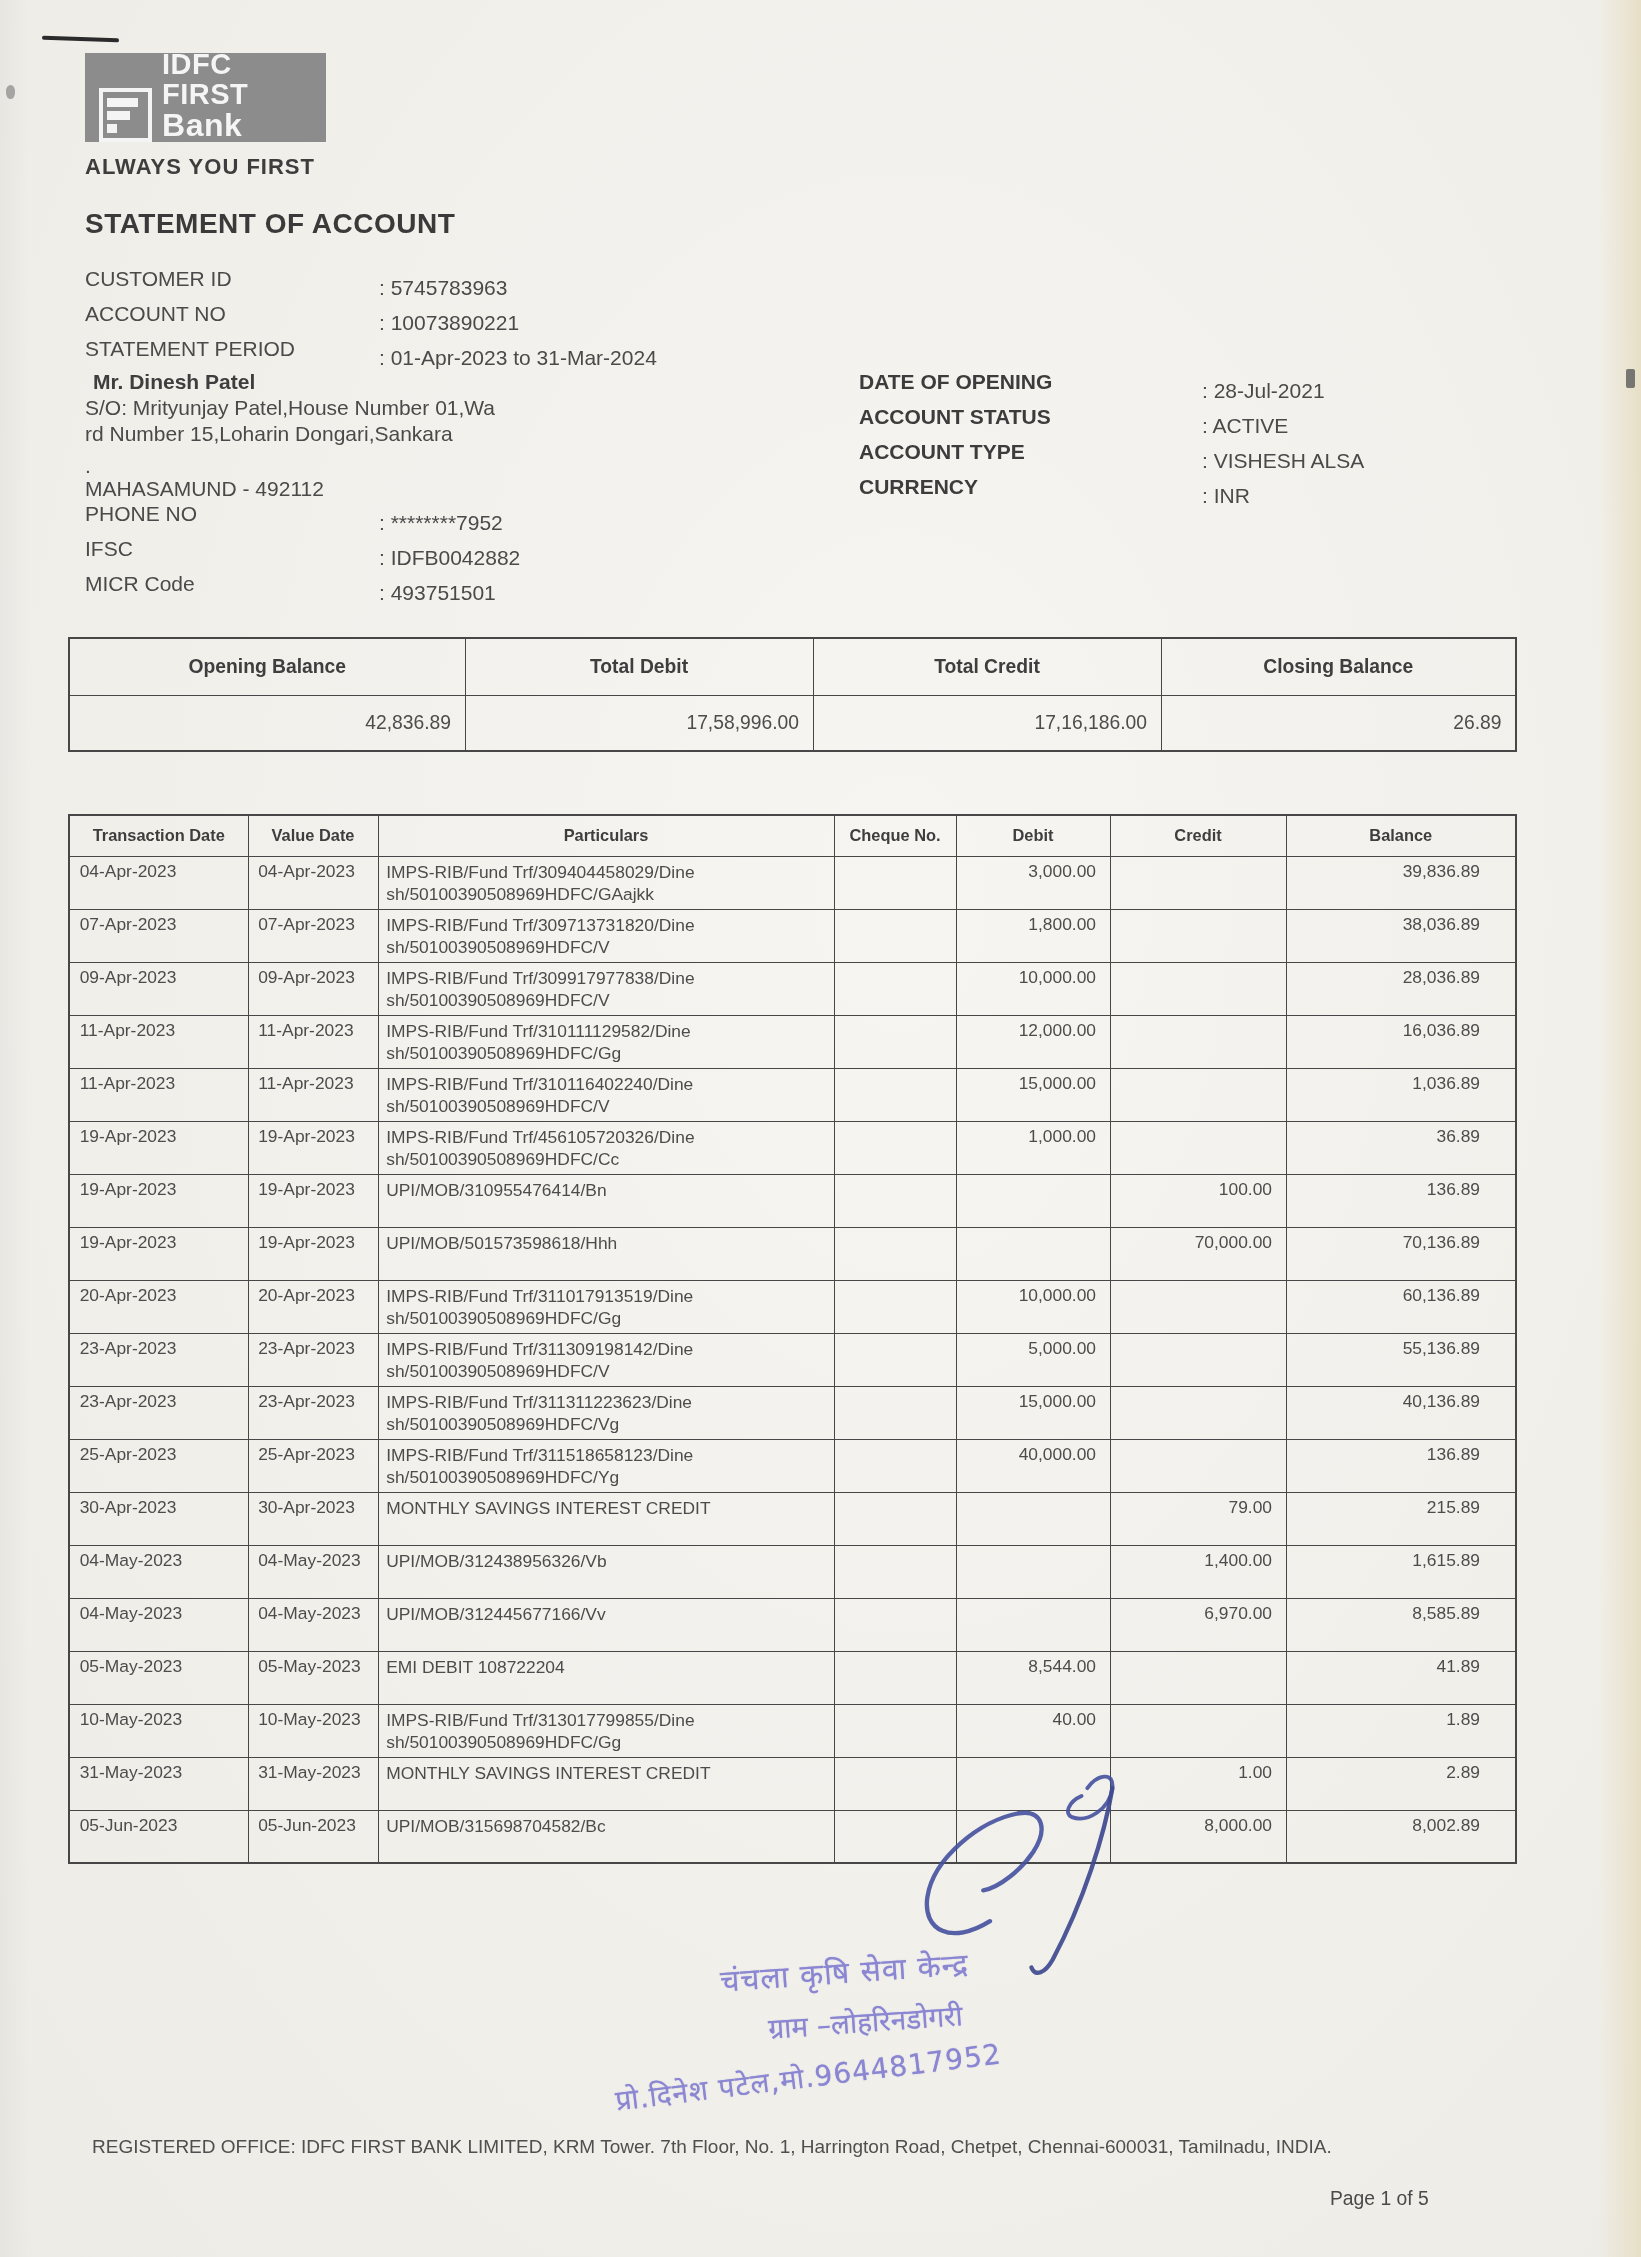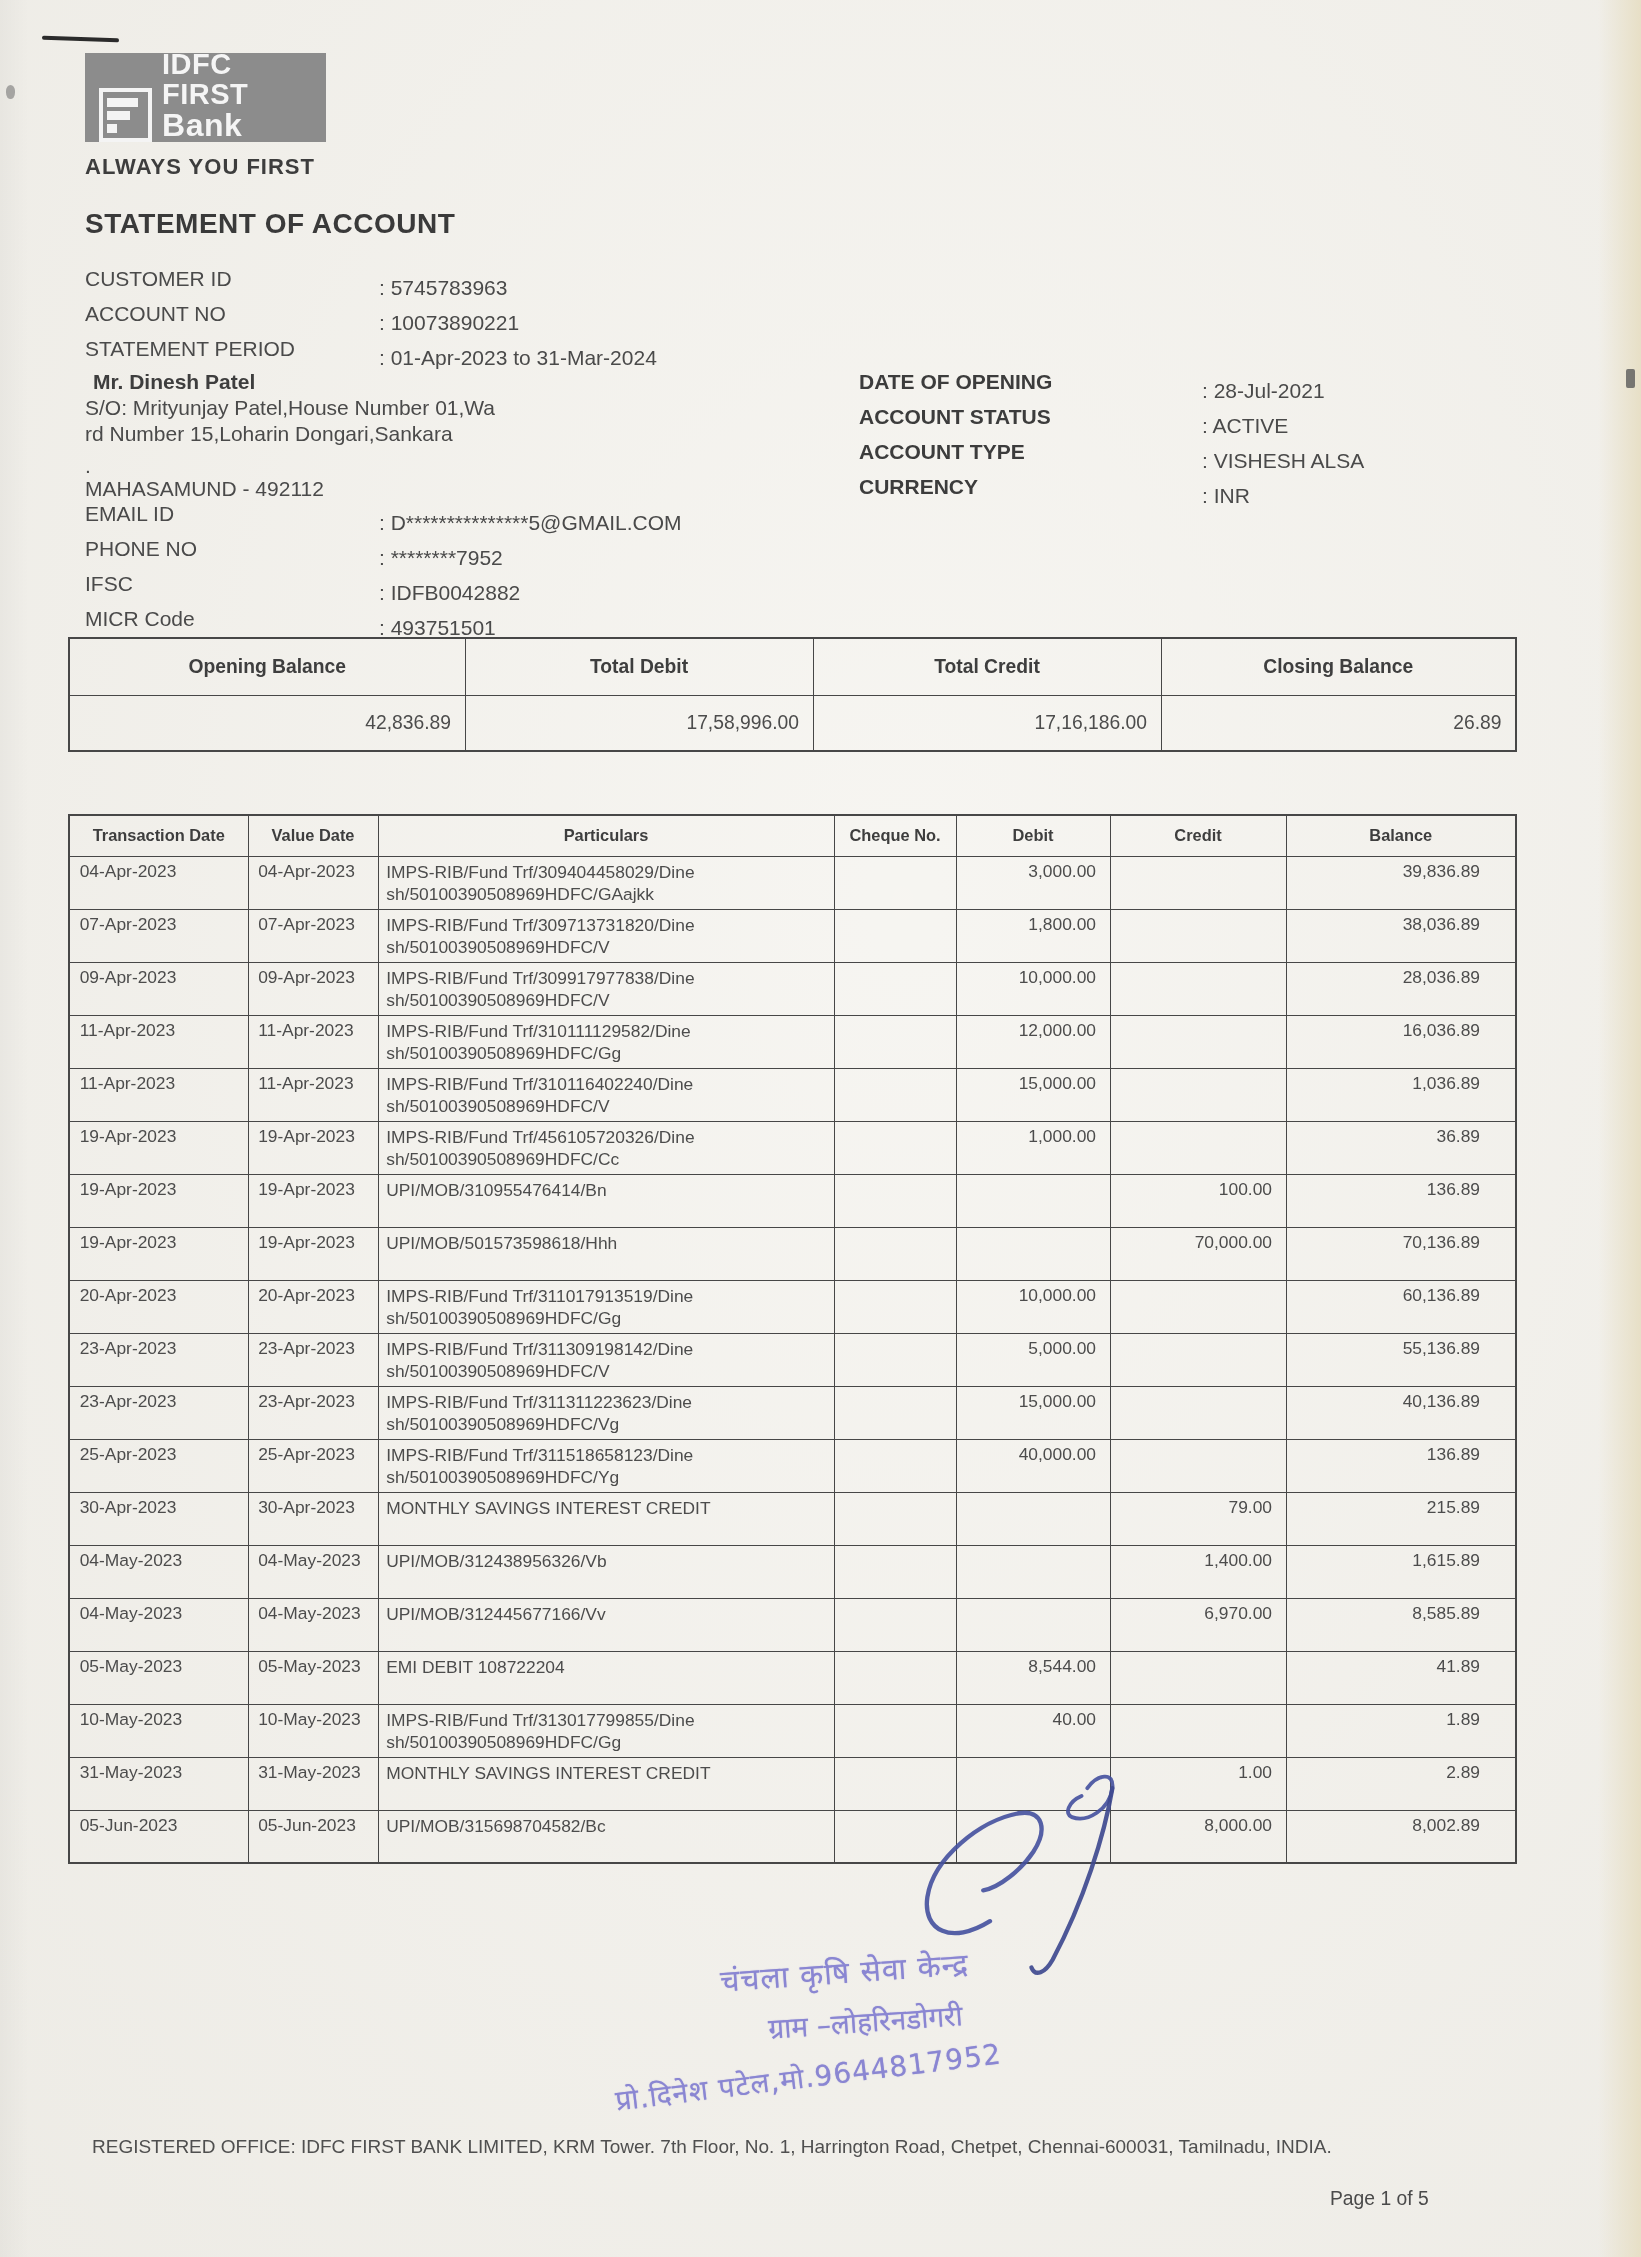--- a/index.html
+++ b/index.html
@@ -117,24 +117,20 @@
 
   <div class="addr-block">
     <div class="name">Mr. Dinesh  Patel</div>
     <div>S/O: Mrityunjay Patel,House Number 01,Wa</div>
     <div>rd Number 15,Loharin Dongari,Sankara</div>
     <div class="dot">.</div>
     <div>MAHASAMUND - 492112</div>
   </div>
 
   <div class="contact-block">
-    <div class="kv-row">
-      <span class="lbl">EMAIL ID</span>
-      <span class="val">: D***************5@GMAIL.COM</span>
-    </div>
     <div class="kv-row">
       <span class="lbl">PHONE NO</span>
       <span class="val">: ********7952</span>
     </div>
     <div class="kv-row">
       <span class="lbl">IFSC</span>
       <span class="val">: IDFB0042882</span>
     </div>
     <div class="kv-row">
       <span class="lbl">MICR Code</span>

